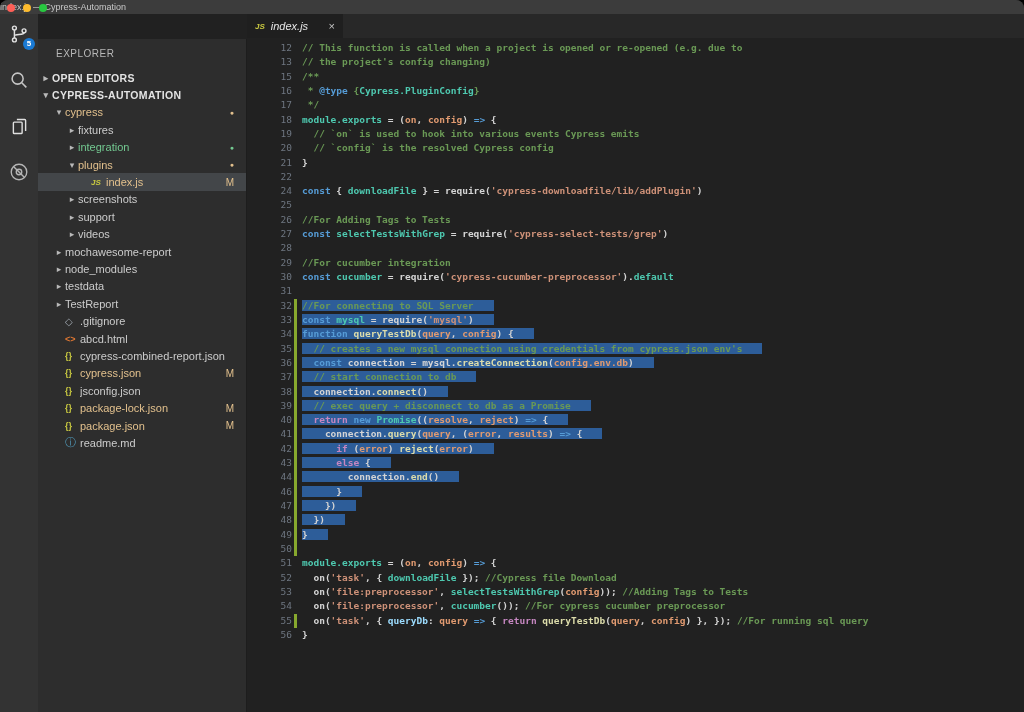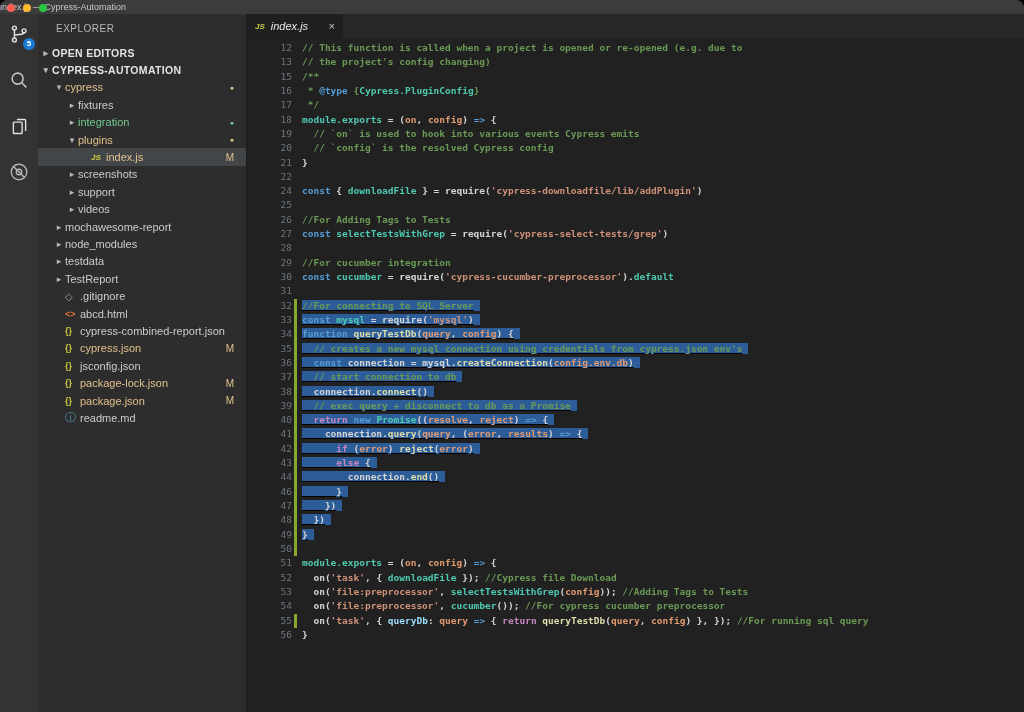--- a/index.html
+++ b/index.html
@@ -20,21 +20,21 @@
   .light{width:8px;height:8px;border-radius:50%;display:inline-block;}
   .l-close{background:#ff5f57;} .l-min{background:#febc2e;} .l-zoom{background:#28c840;}
   .wtitle{text-align:left;font-size:9px;line-height:14px;color:#c8c8c8;}
   
   .main{flex:1;display:flex;min-height:0;}
   .activitybar{width:38px;background:var(--activity_bar);flex:0 0 auto;display:flex;flex-direction:column;align-items:center;padding-top:8px;gap:22px;}
   .act-item{position:relative;width:24px;height:24px;display:flex;align-items:center;justify-content:center;}
   .act-item svg{display:block;}
   .act-badge{position:absolute;right:-4px;bottom:-4px;background:var(--badge_blue);color:#fff;font-size:8px;line-height:12px;min-width:12px;height:12px;border-radius:7px;text-align:center;font-weight:bold;}
   
-  .sidebar{width:209px;background:var(--sidebar);flex:0 0 auto;border-right:1px solid rgba(0,0,0,.35);display:flex;flex-direction:column;}
+  .sidebar{width:209px;background:var(--sidebar);flex:0 0 auto;border-right:1px solid rgba(0,0,0,.35);display:flex;flex-direction:column;margin-top:25px;}
   .sb-title{height:30px;line-height:30px;padding-left:18px;font-size:10px;letter-spacing:.5px;color:#b8b8b8;}
   .tree{flex:1;overflow:hidden;}
   .trow{height:17.4px;display:flex;align-items:center;font-size:11px;color:#cccccc;white-space:nowrap;cursor:default;}
   .trow.selrow{background:var(--selected_row);}
   .trow.section{font-weight:bold;color:#e3e3e3;font-size:10.5px;letter-spacing:.3px;}
   .arrow{width:12px;text-align:center;color:#b9b9b9;font-size:9px;flex:0 0 auto;}
   .ficon{width:15px;flex:0 0 auto;font-size:9px;text-align:left;font-weight:bold;}
   .ficon.js{color:#cbcb41;font-style:italic;font-size:8px;}
   .ficon.braces{color:#cbcb41;}
   .ficon.html{color:#e37933;}
@@ -53,21 +53,21 @@
   .tab{background:var(--tab_active);width:96px;display:flex;align-items:center;padding:0 8px;gap:6px;}
   .tab-ico{color:#cbcb41;font-size:8px;font-weight:bold;font-style:italic;}
   .tab-label{color:#e8e8e8;font-size:11px;font-style:italic;flex:1;}
   .tab-close{color:#c5c5c5;font-size:11px;cursor:pointer;}
   .code{flex:1;padding-top:3px;font-family:"DejaVu Sans Mono",monospace;font-size:9.5px;font-weight:bold;overflow:hidden;}
   .cline{height:14.32px;line-height:14.32px;display:flex;white-space:pre;}
   .ln{width:45px;text-align:right;color:var(--ln);flex:0 0 auto;font-weight:normal;}
   .gut{width:3px;margin-left:2px;flex:0 0 auto;}
   .gut.g{background:var(--gutter_added);}
   .ltext{padding-left:5px;}
-  .selspan{background:var(--selection);padding-right:6px;text-decoration:underline;}
+  .selspan{background:var(--selection);padding-right:20px;}
   .cm{color:var(--tok_cm);text-align:center;} .kw{color:var(--tok_kw);} .ctl{color:var(--tok_ctl);} .str{color:var(--tok_str);}
   .fn{color:var(--tok_fn);} .cls{color:var(--tok_cls);} .prm{color:var(--tok_prm);} .def{color:var(--tok_def);} .var{color:var(--tok_var);}
 </style>
 </head>
 <body>
 
 <div class="window">
   <div class="titlebar">
     <div class="lights">
       <span class="light l-close"></span>

